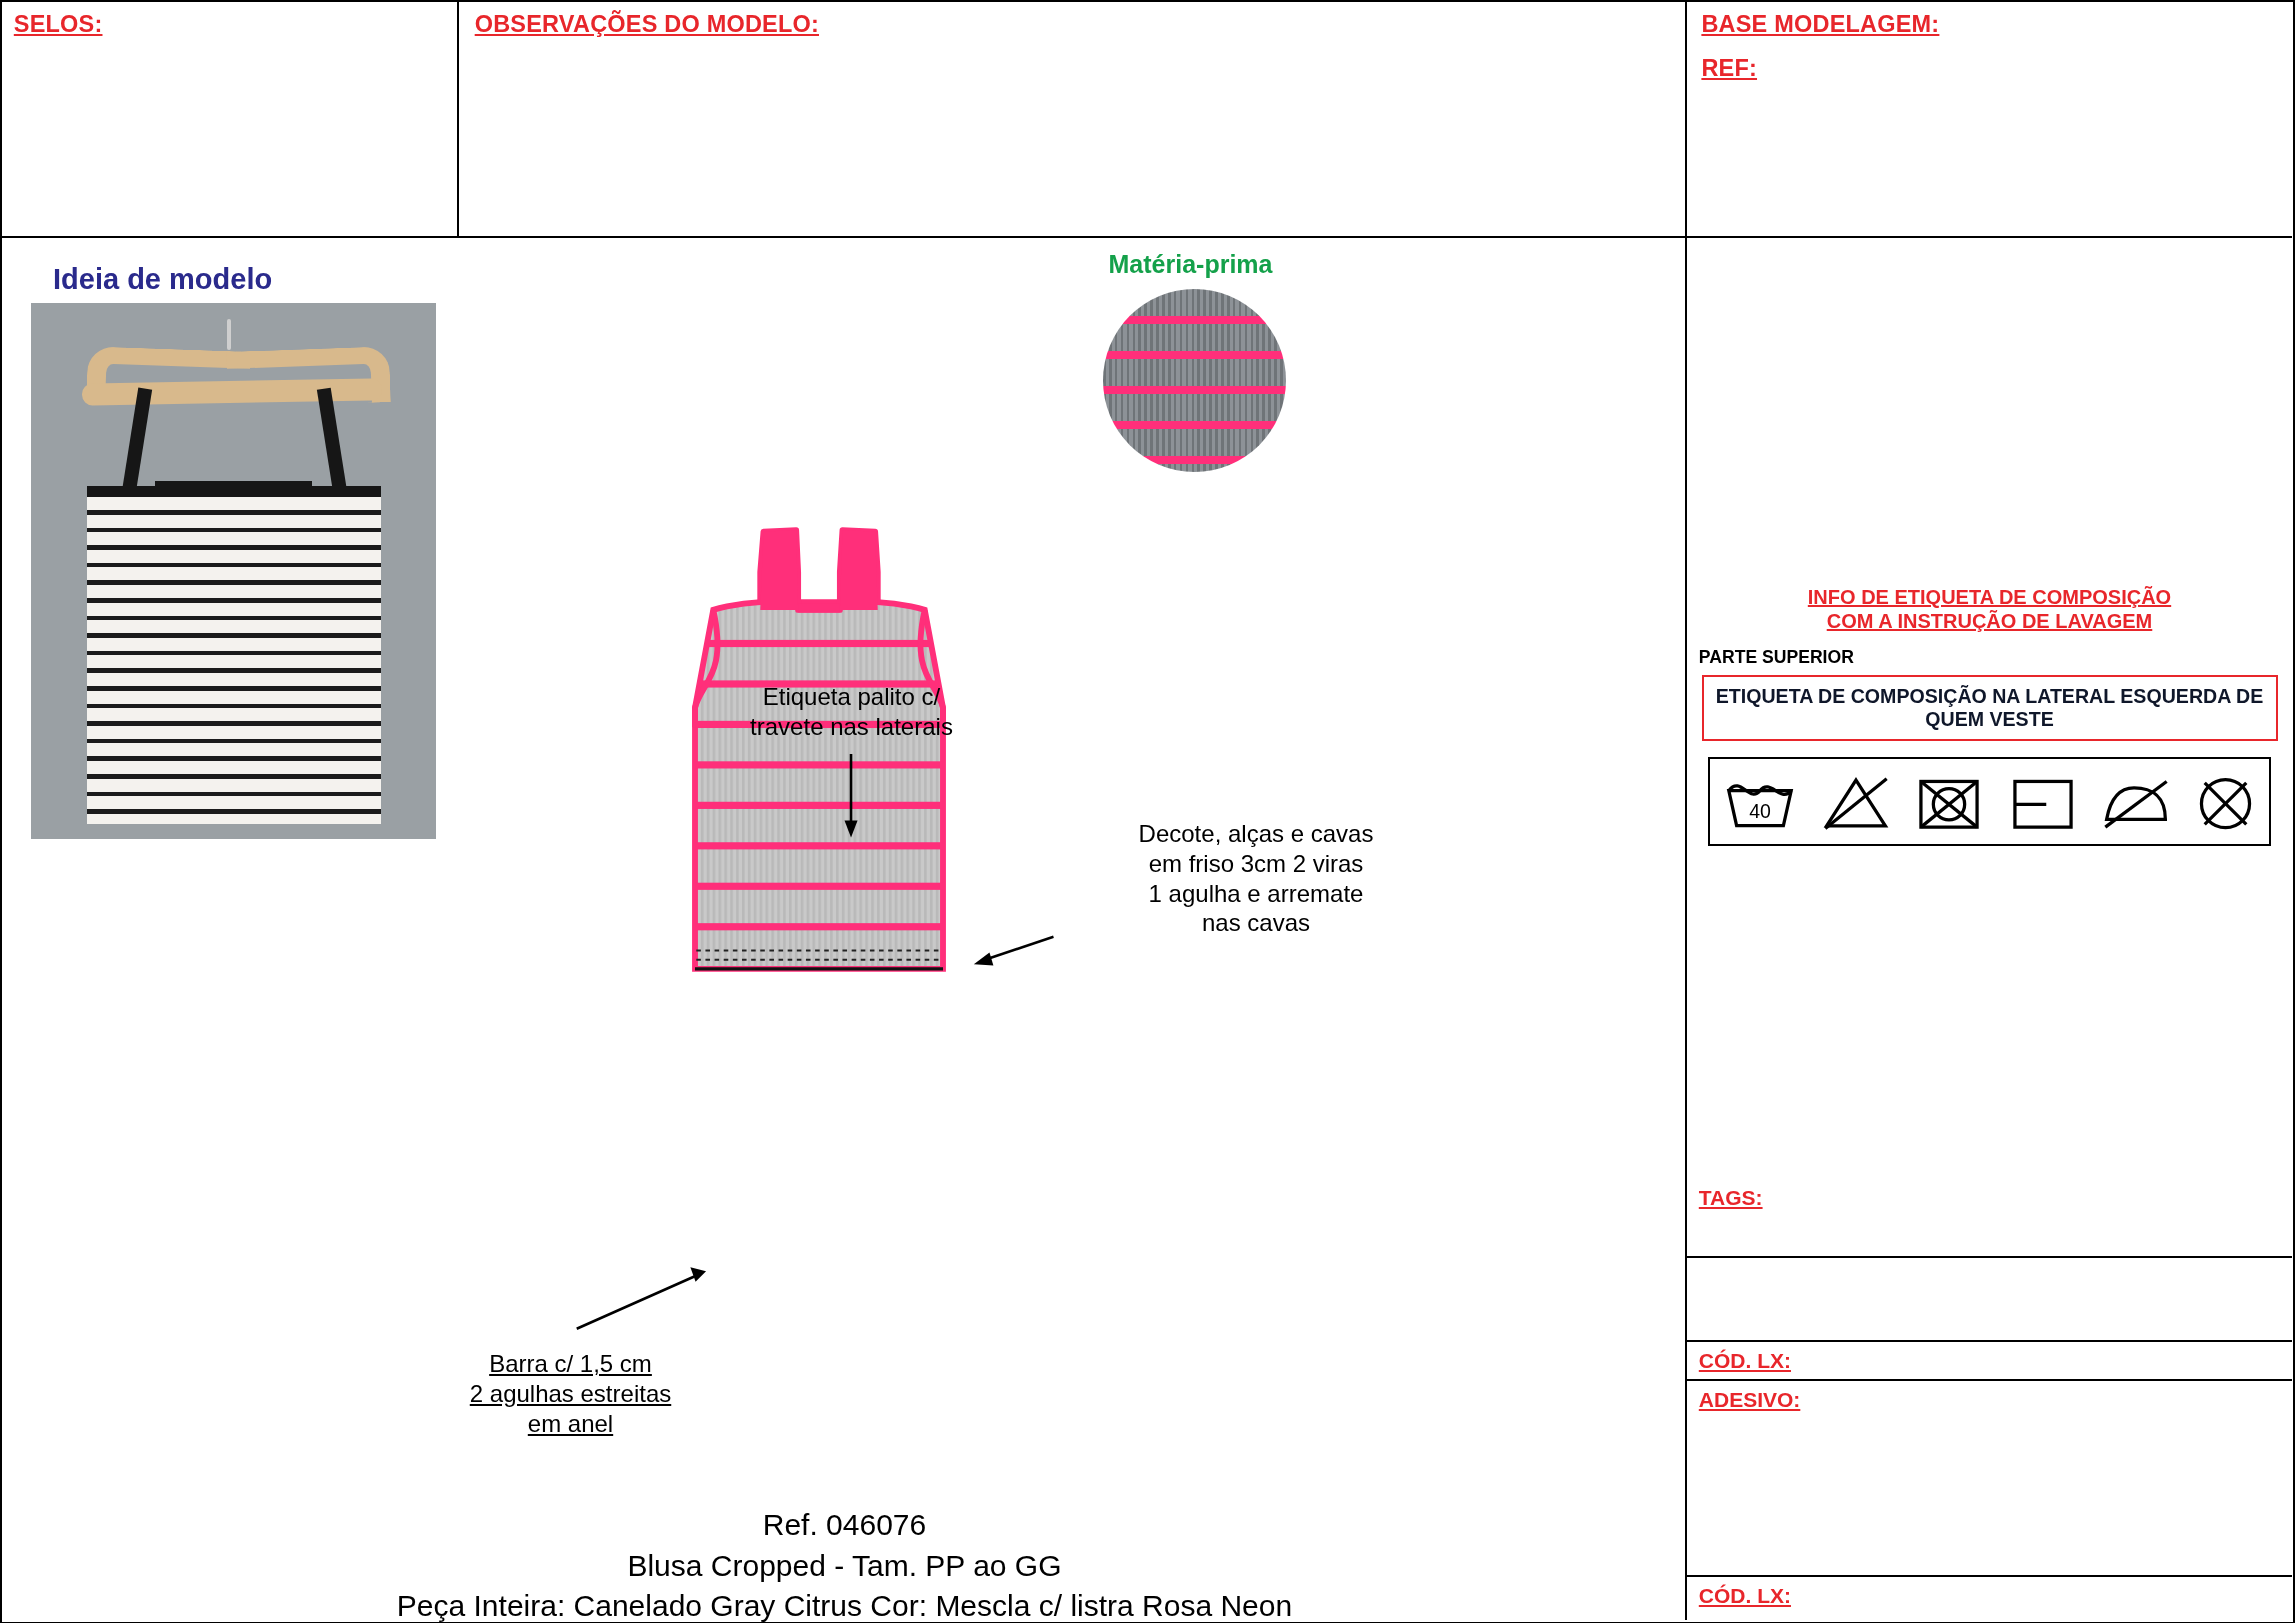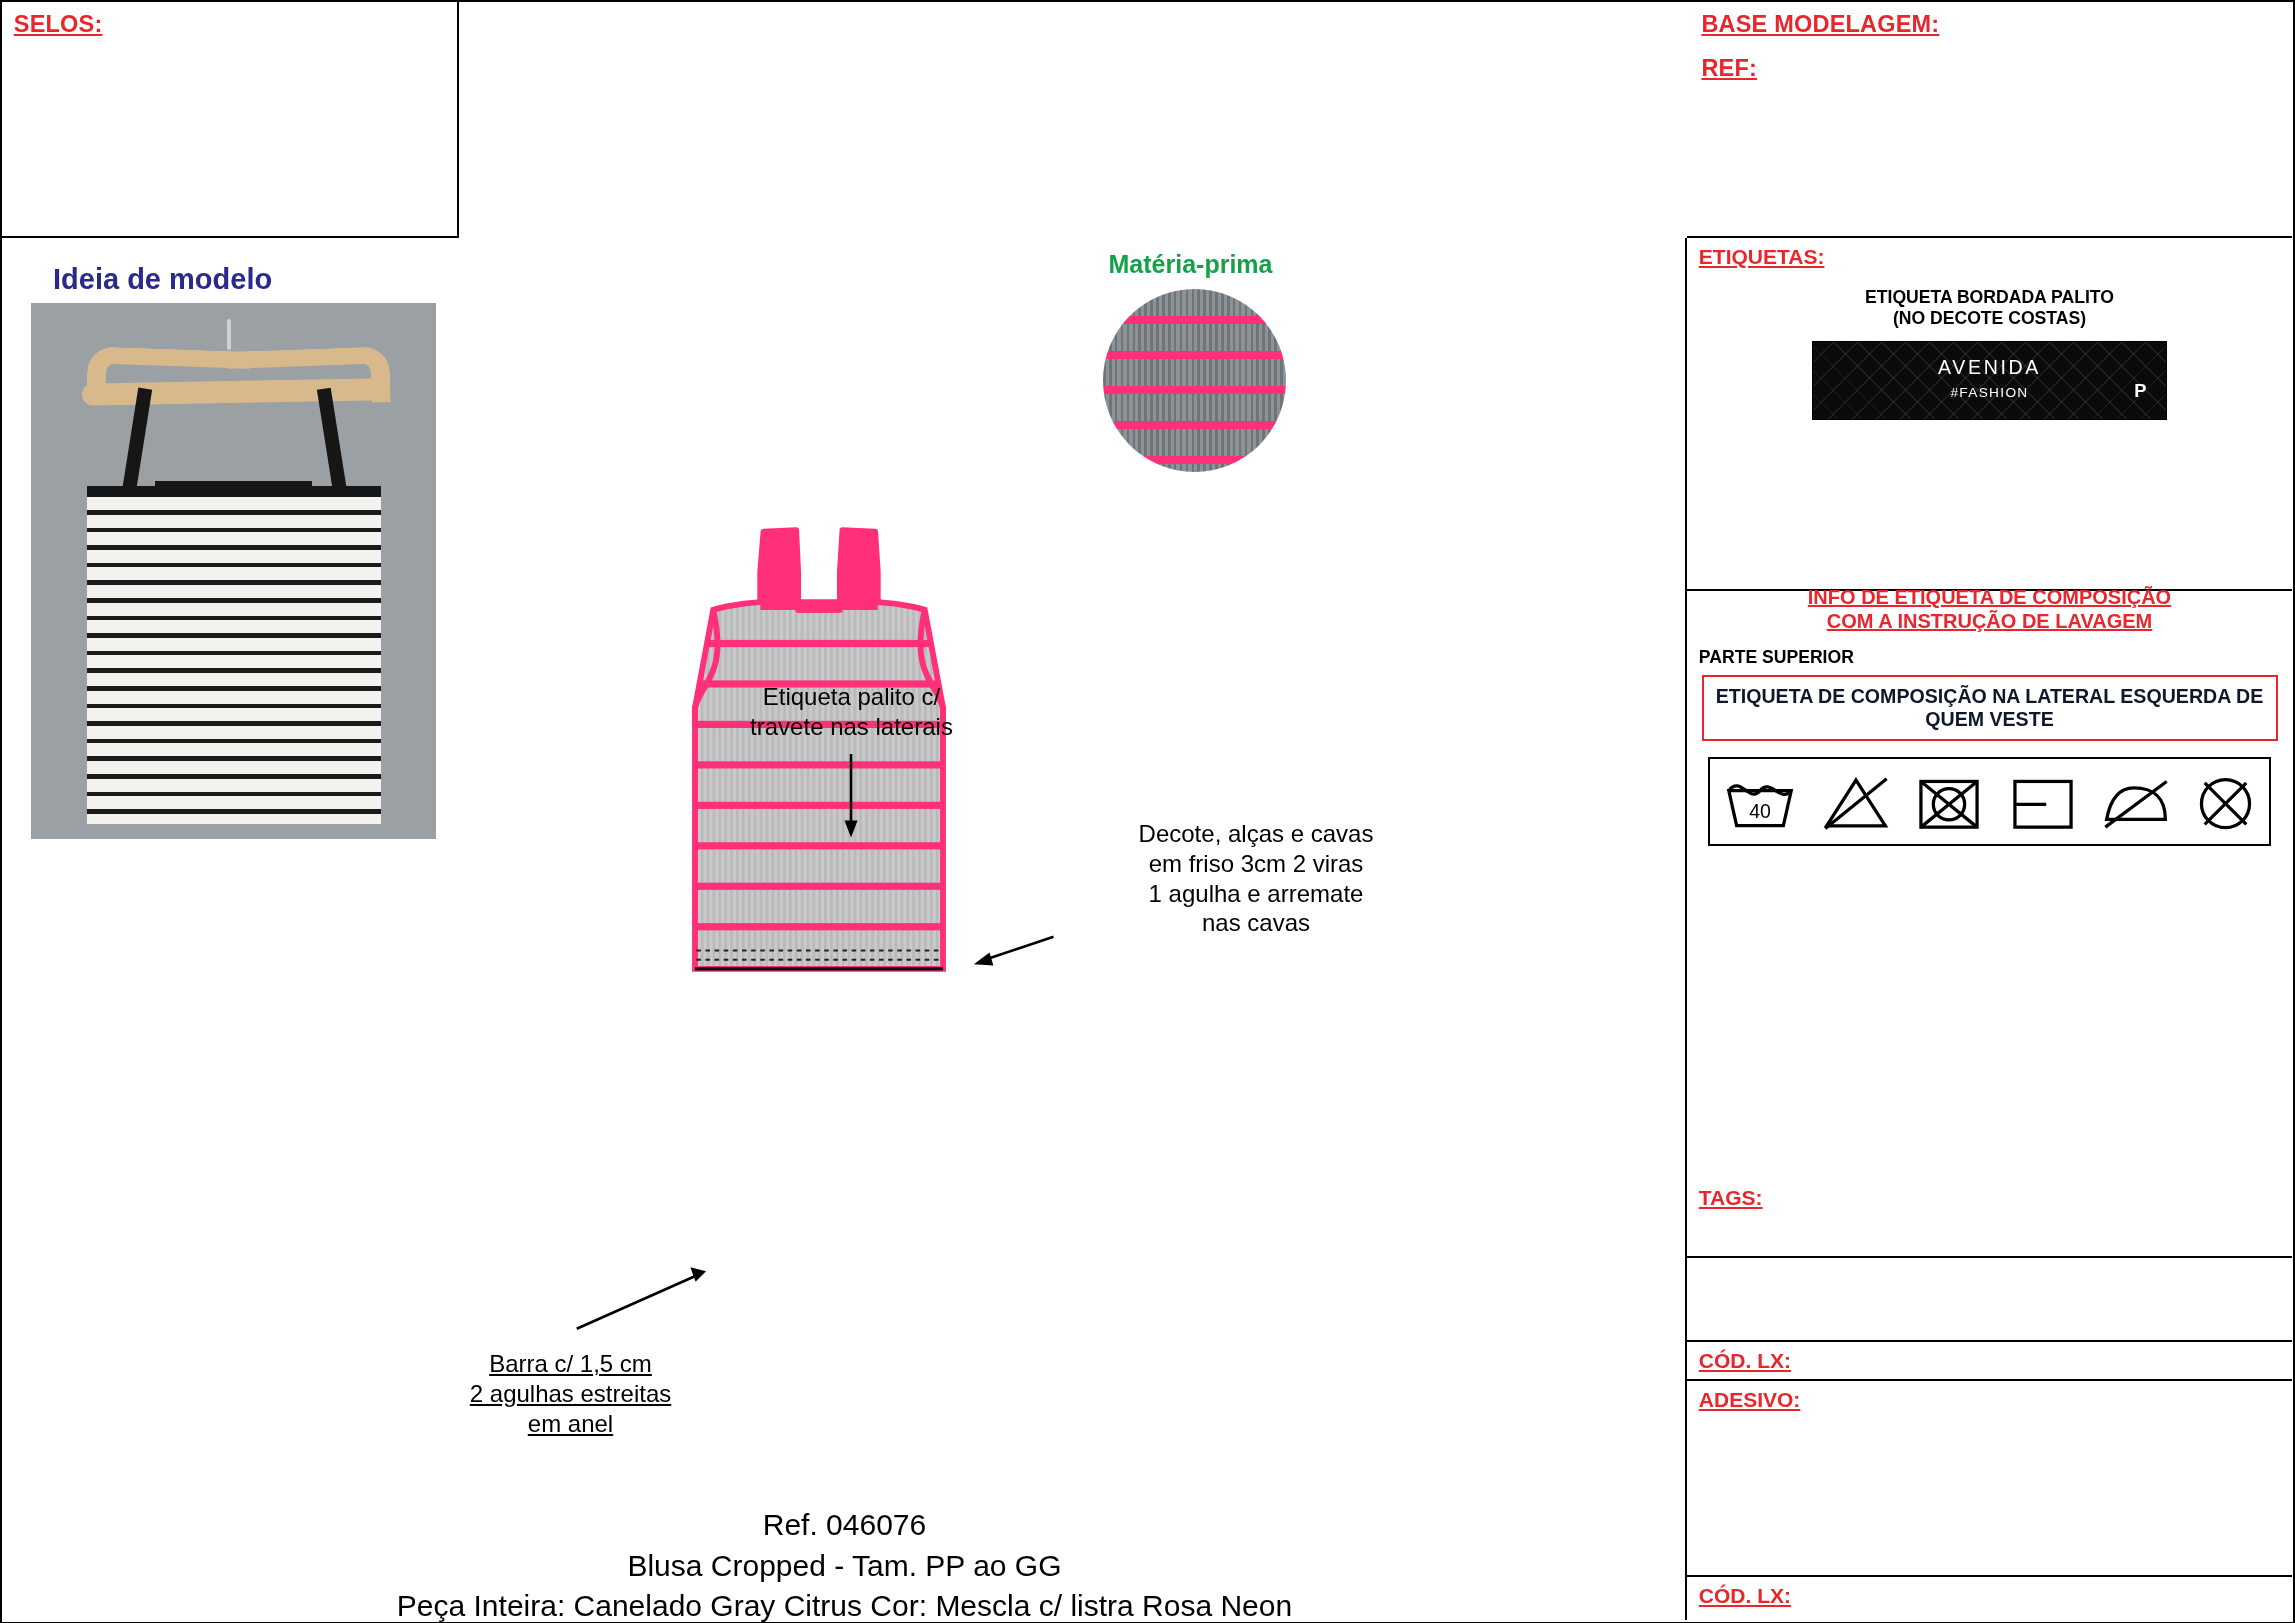--- a/index.html
+++ b/index.html
@@ -272,20 +272,23 @@
 </style>
 </head>
 <body>
 
 <div class="sheet">
 
   <div class="cell" id="selos-cell">
     <div class="red-underline label-lg">SELOS:</div>
   </div>
 
+  <div class="cell" id="obs-cell">
+    <div class="red-underline label-lg">OBSERVAÇÕES DO MODELO:</div>
+  </div>
 
   <div class="cell" id="base-cell">
     <div class="red-underline label-lg">BASE MODELAGEM:</div>
     <div class="red-underline label-lg" id="base-ref">REF:</div>
   </div>
 
   <div class="cell" id="main-left">
 
     <div id="ideia-title">Ideia de modelo</div>
 
@@ -371,32 +374,20 @@
     <div id="spec-block">
       <div>Ref. 046076</div>
       <div>Blusa Cropped - Tam. PP ao GG</div>
       <div>Peça Inteira:  Canelado Gray Citrus Cor: Mescla c/ listra Rosa Neon</div>
 
     </div>
   </div>
 
   <div class="cell" id="right-col">
 
-    <div class="r-cell" id="etiquetas-cell">
-      <div class="red-underline r-label">ETIQUETAS:</div>
-      <div class="et-desc">
-        <div>ETIQUETA BORDADA PALITO</div>
-        <div>(NO DECOTE COSTAS)</div>
-      </div>
-      <div id="label-art">
-        <div class="brand">AVENIDA</div>
-        <div class="sub">#FASHION</div>
-        <div class="size">P</div>
-      </div>
-    </div>
 
     <div class="r-cell" id="info-cell">
       <div class="red-underline info-title">
         <div>INFO DE ETIQUETA DE COMPOSIÇÃO</div>
         <div>COM A INSTRUÇÃO DE LAVAGEM</div>
       </div>
       <div class="parte-sup">PARTE SUPERIOR</div>
       <div id="comp-box">ETIQUETA DE COMPOSIÇÃO NA LATERAL ESQUERDA DE QUEM VESTE</div>
 
       <div id="care-box">

